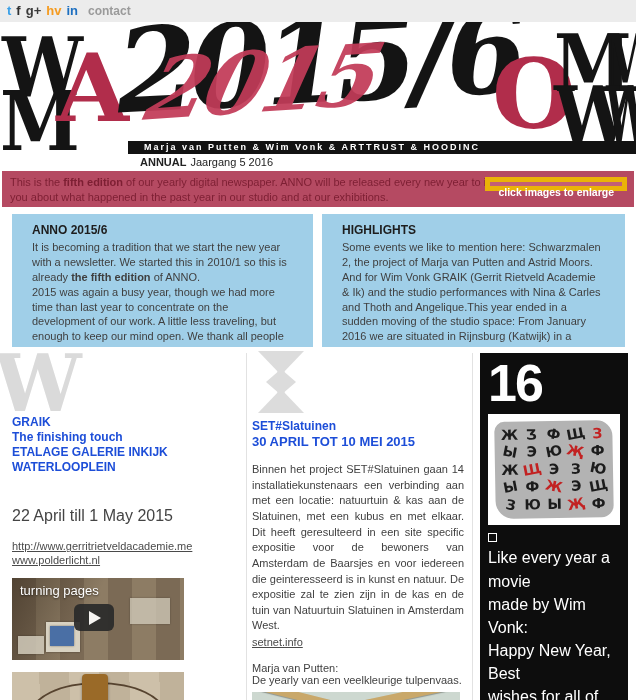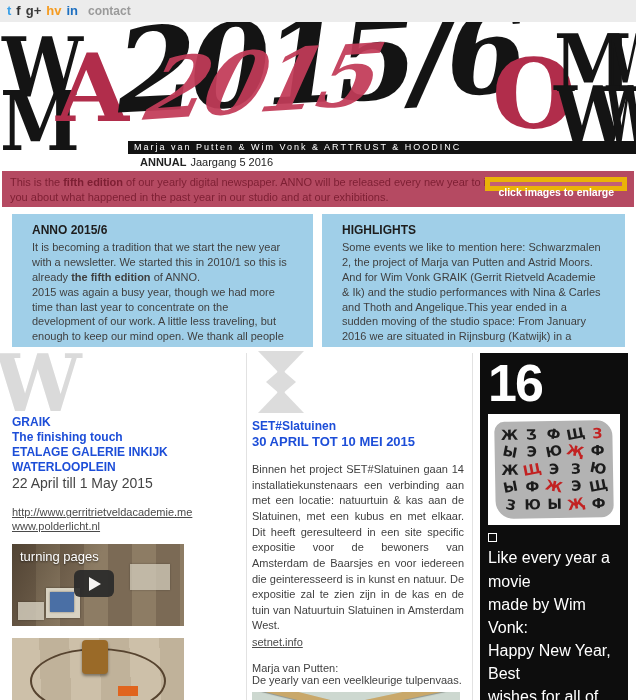--- a/index.html
+++ b/index.html
@@ -20,21 +20,21 @@
   .lg-m1 { left:0;    top:68px; font-size:82px; transform:scaleX(.88); transform-origin:left; }
   .lg-a  { left:56px; top:30px; font-size:94px; color:#b12d4b; }
   .lg-script { left:116px; top:-6px; font-size:116px; font-style:italic; letter-spacing:-7px; transform:rotate(-3deg); }
   .lg-script-red { left:152px; top:26px; font-size:86px; font-style:italic; color:#c23b58; letter-spacing:-4px; transform:skewX(-18deg) rotate(-4deg); opacity:.93; }
   .lg-o  { left:492px; top:36px; font-size:96px; color:#b12d4b; }
   .lg-m2 { left:554px; top:12px; font-size:78px; transform:scaleX(.9); transform-origin:left; }
   .lg-w2 { left:554px; top:64px; font-size:78px; transform:scaleX(.9); transform-origin:left; }
   .lg-em { left:606px; top:12px; font-size:78px; transform:scaleX(.5); transform-origin:left; }
   .lg-ew { left:606px; top:64px; font-size:78px; transform:scaleX(.5); transform-origin:left; }
   .byline-bar { position:absolute; left:128px; top:119px; width:508px; height:13px; background:#121212; z-index:5;
-                color:#fff; font-size:9px; font-weight:normal; letter-spacing:2px; line-height:13px; padding-left:6px; white-space:nowrap; overflow:hidden; }
+                color:#fff; font-size:9px; font-weight:bold; letter-spacing:2px; line-height:13px; padding-left:16px; white-space:nowrap; overflow:hidden; }
   .annual-line { position:absolute; left:140px; top:134px; font-size:11px; color:#222; z-index:5; }
   .annual-line b { margin-right:4px; }
 
   
   .banner { position:absolute; top:171px; left:2px; width:632px; height:36px; background:#b54a62; }
   .banner-text { position:absolute; left:8px; top:4px; width:505px; font-size:11px; line-height:1.35; color:#7d1f33; }
   .banner-btn { position:absolute; right:7px; top:6px; height:14px; padding:0 8px; background:#c25f76; border:5px solid #eab308;
                 color:#fff; font-size:10.5px; line-height:21px; cursor:pointer;font-weight:bold; }
 
   
@@ -45,21 +45,21 @@
 
   
   .cols { position:absolute; top:353px; left:0; width:636px; height:347px; background:#fff; }
   .col { position:absolute; top:0; }
   .col-left { left:12px; width:230px; }
   .col-mid { left:252px; width:212px; }
   .col-right { left:480px; width:148px; }
   .vsep { position:absolute; top:0; width:1px; height:347px; background:#e2e2e2; }
 
   .col h3 { font-size:12px; color:#1d4ed8; line-height:1.25; }
-  .col .date { margin-top:0; font-size:14px; color:#444; }
+  .col .date { margin-top:32px; font-size:16px; color:#444; }
   .link { display:block; font-size:11px; color:#4a4a4a; text-decoration:underline; margin-top:2px; cursor:pointer; }
   .watermark { position:absolute; right:18px; top:0; font-family:"DejaVu Serif", serif; font-weight:bold; font-size:78px; line-height:.8; color:#dadada; z-index:0; }
   .col-left > * { position:relative; z-index:1; }
 
   
   .fig { position:relative; overflow:hidden; cursor:pointer; }
   .fig-video { width:172px; height:82px; margin-top:12px;
     background: linear-gradient(115deg, rgba(30,20,10,.45), rgba(0,0,0,0) 45%),
                 repeating-linear-gradient(90deg, #7b6a55 0 24px, #8d7c64 24px 48px), #6f5f4c; }
   .paper { position:absolute; background:#d8d2c2; box-shadow:0 0 2px rgba(0,0,0,.4); }

